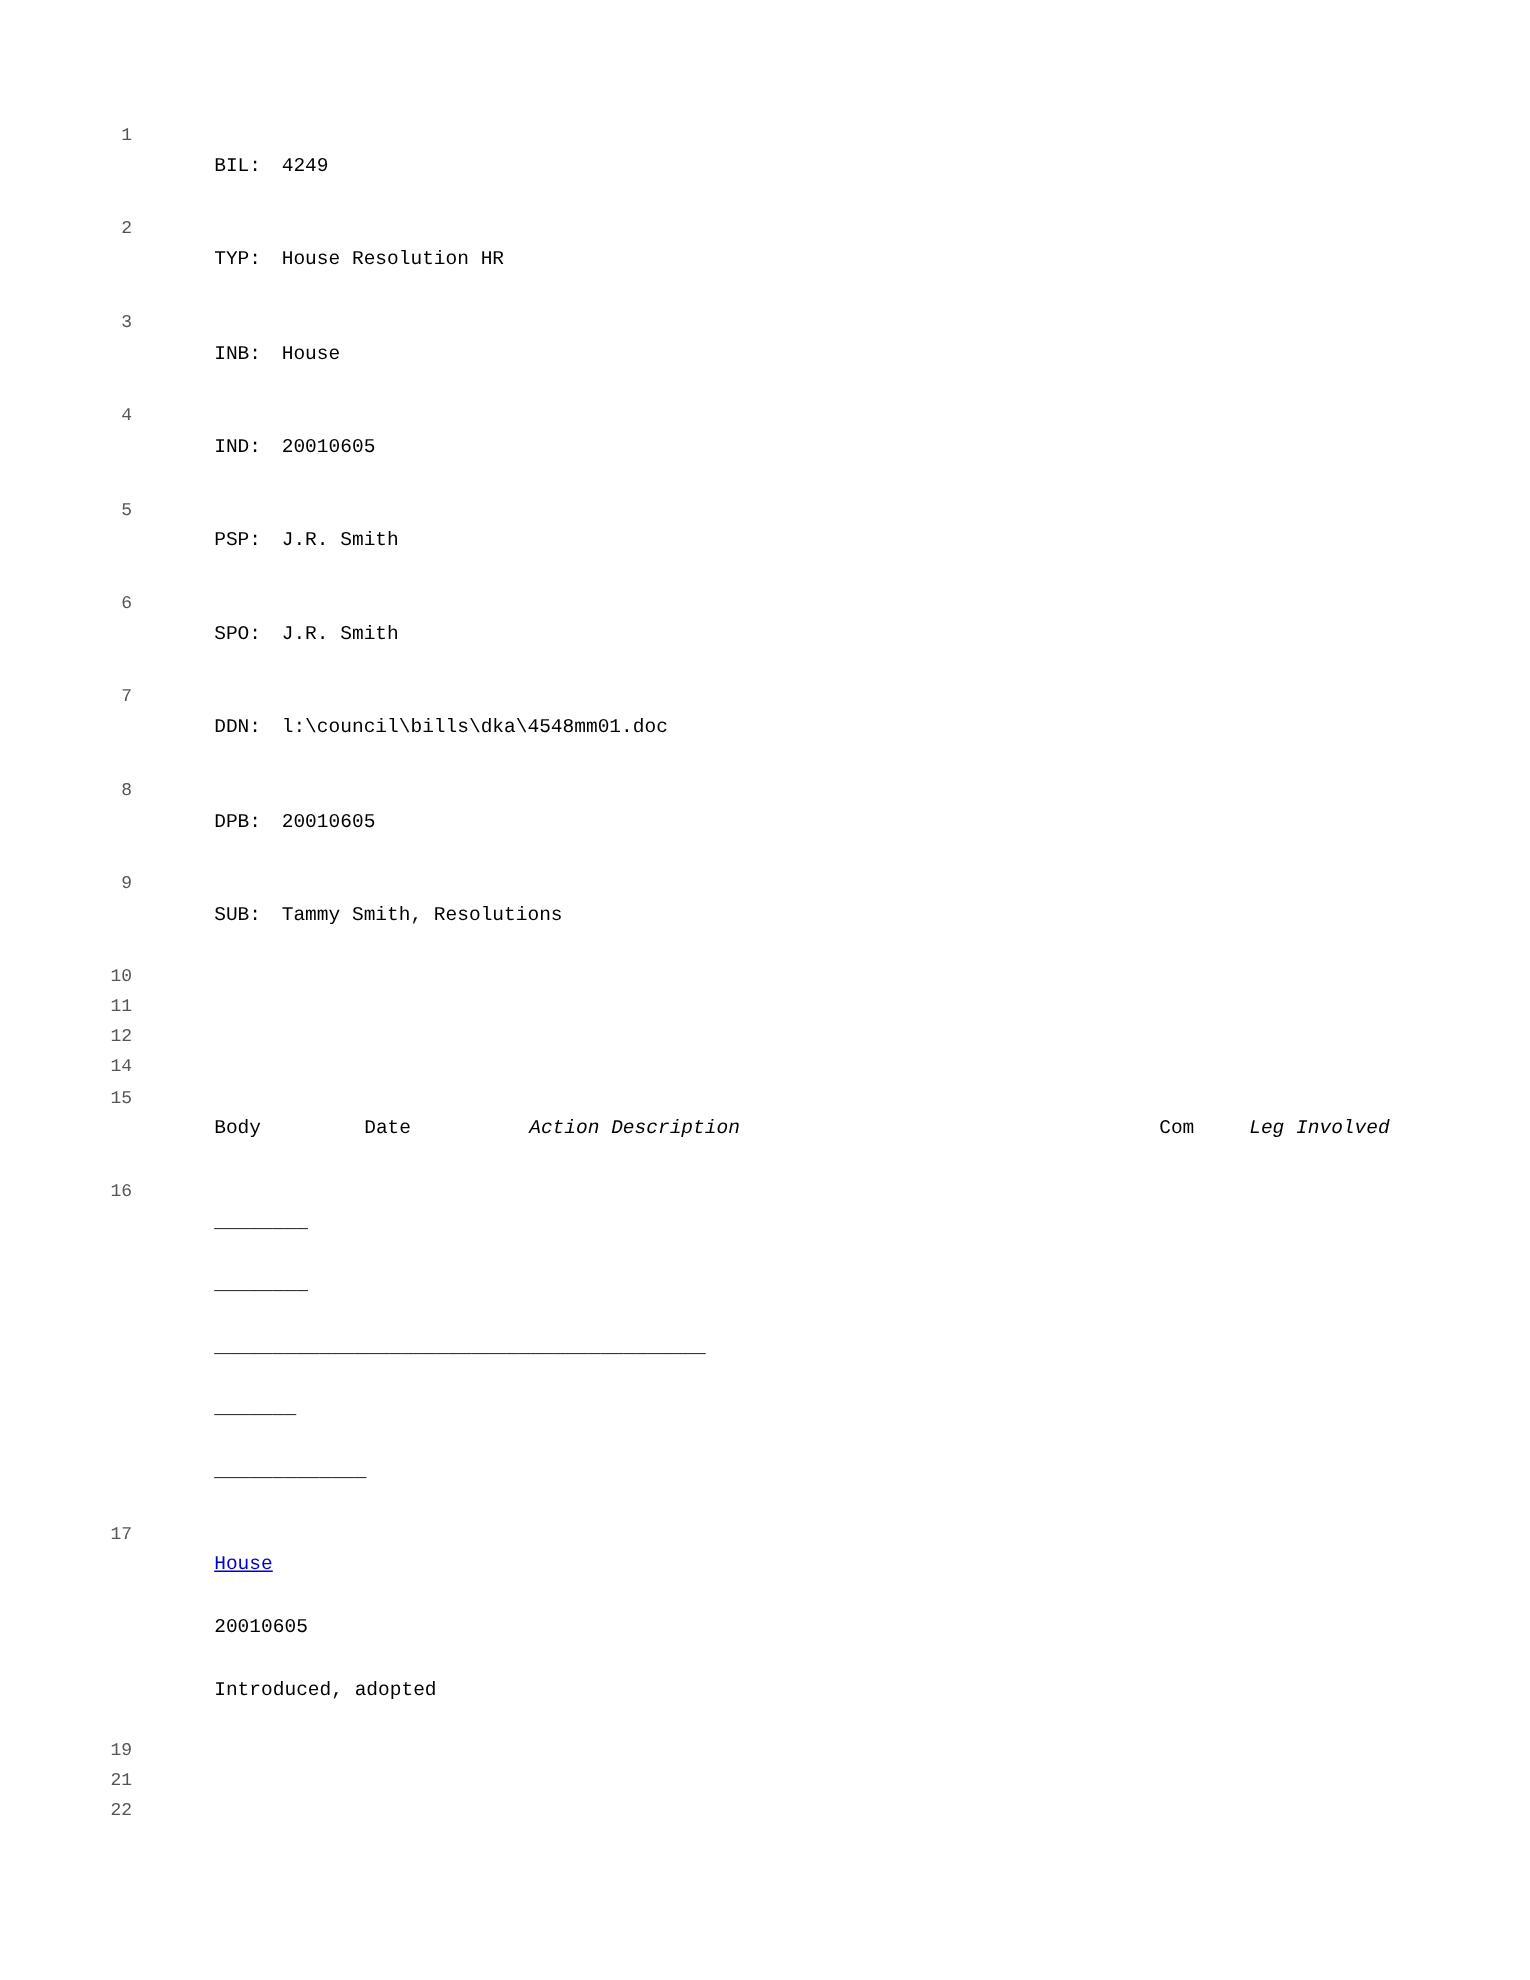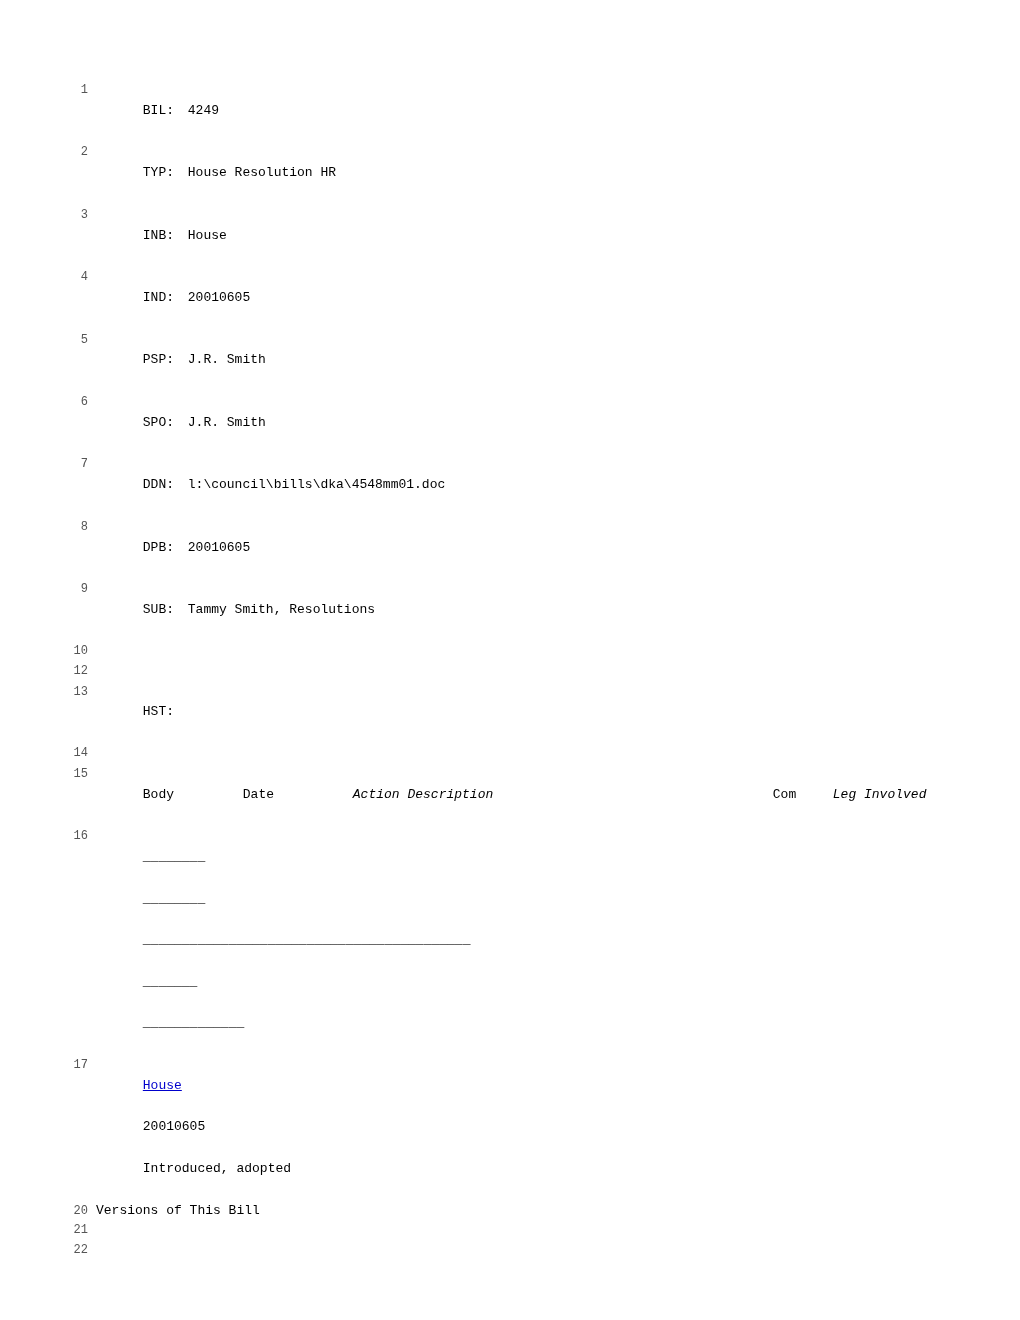--- a/index.html
+++ b/index.html
@@ -130,31 +130,28 @@
     <span class="line-number">9</span>
     <span class="line-content">
       <span class="field-label">SUB:</span><span class="field-value">Tammy Smith, Resolutions</span>
     </span>
   </div>
 
   <div class="line empty-line">
     <span class="line-number">10</span>
   </div>
 
+  <div class="line empty-line">
+    <span class="line-number">11</span>
+  </div>
 
   <div class="line empty-line">
     <span class="line-number">12</span>
   </div>
 
-  <div class="line">
-    <span class="line-number">13</span>
-    <span class="line-content">
-      <span class="field-label">HST:</span>
-    </span>
-  </div>
 
   <div class="line empty-line">
     <span class="line-number">14</span>
   </div>
 
   <div class="line">
     <span class="line-number">15</span>
     <span class="line-content">
       <span class="col-body">Body</span><span style="display:inline-block;width:20px;"></span><span class="col-date">Date</span><span style="display:inline-block;width:10px;"></span><span style="display:inline-block;width:420px;font-style:italic;">Action Description</span><span style="display:inline-block;width:60px;">Com</span><span style="display:inline-block;width:120px;font-style:italic;">Leg Involved</span>
     </span>
@@ -180,25 +177,24 @@
     <span class="line-content">
       <a class="link col-body" href="#">House</a>
       <span style="display:inline-block;width:20px;"></span>
       <span class="col-date">20010605</span>
       <span style="display:inline-block;width:10px;"></span>
       <span>Introduced, adopted</span>
     </span>
   </div>
 
 
-
-  <div class="line">
-    <span class="line-number">20</span>
-    <span class="line-content">Versions of This Bill</span>
-  </div>
+  <div class="line empty-line">
+    <span class="line-number">19</span>
+  </div>
+
 
   <div class="line empty-line">
     <span class="line-number">21</span>
   </div>
 
   <div class="line empty-line">
     <span class="line-number">22</span>
   </div>
 
 </div>

